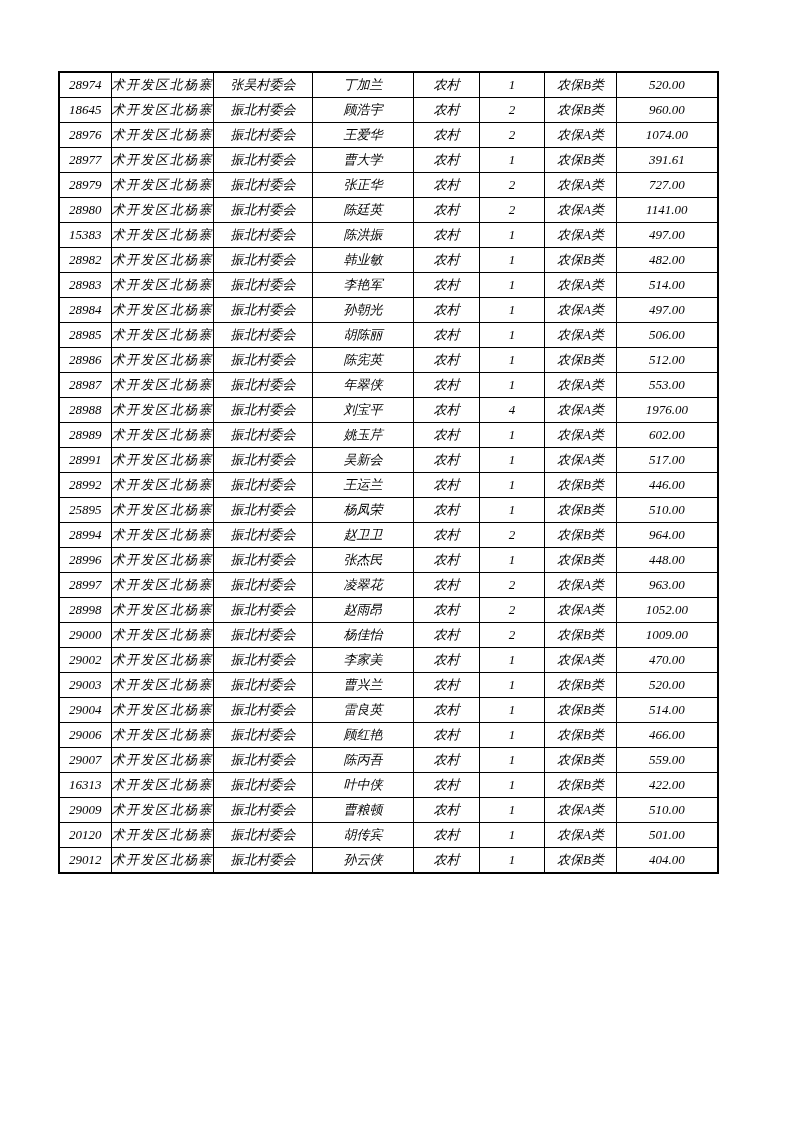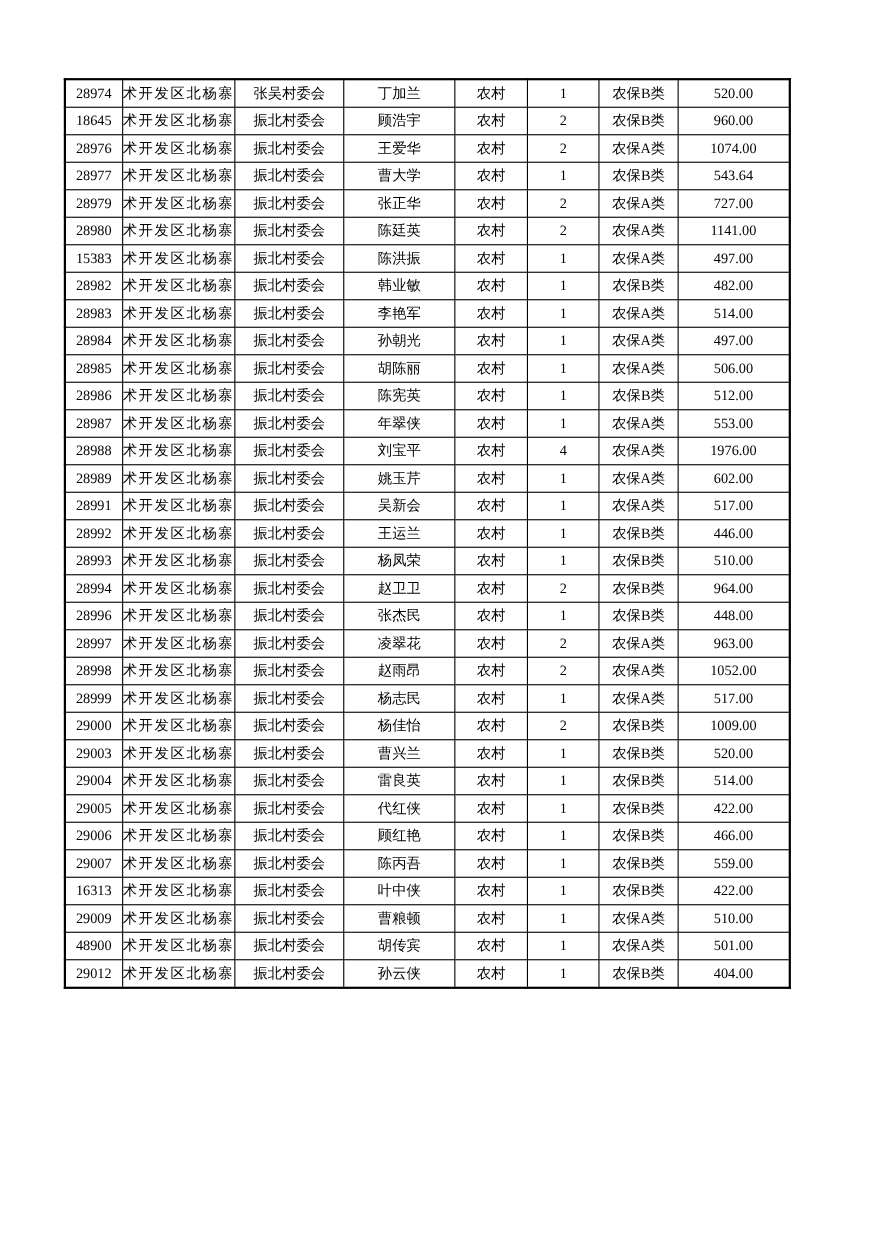--- a/index.html
+++ b/index.html
@@ -4,20 +4,21 @@
 <style>
   html, body { margin: 0; padding: 0; }
   .page {
     position: relative;
     width: 793px;
     height: 1119px;
     background: #ffffff;
     overflow: hidden;
     font-family: "Liberation Serif", "DejaVu Serif", serif;
     color: #000000;
+    font-style: italic;
   }
   table.grid {
     position: absolute;
     left: 58px;
     top: 71px;
     border-collapse: collapse;
     table-layout: fixed;
     border: 2px solid #000;
   }
   table.grid td {
@@ -93,21 +94,21 @@
           <td class="col-amount">1074.00</td>
         </tr>
         <tr>
           <td class="col-id">28977</td>
           <td class="col-district">术开发区北杨寨</td>
           <td class="col-village">振北村委会</td>
           <td class="col-name">曹大学</td>
           <td class="col-type">农村</td>
           <td class="col-count">1</td>
           <td class="col-category">农保B类</td>
-          <td class="col-amount">543.64</td>
+          <td class="col-amount">391.61</td>
         </tr>
         <tr>
           <td class="col-id">28979</td>
           <td class="col-district">术开发区北杨寨</td>
           <td class="col-village">振北村委会</td>
           <td class="col-name">张正华</td>
           <td class="col-type">农村</td>
           <td class="col-count">2</td>
           <td class="col-category">农保A类</td>
           <td class="col-amount">727.00</td>
@@ -226,21 +227,21 @@
           <td class="col-id">28992</td>
           <td class="col-district">术开发区北杨寨</td>
           <td class="col-village">振北村委会</td>
           <td class="col-name">王运兰</td>
           <td class="col-type">农村</td>
           <td class="col-count">1</td>
           <td class="col-category">农保B类</td>
           <td class="col-amount">446.00</td>
         </tr>
         <tr>
-          <td class="col-id">28993</td>
+          <td class="col-id">25895</td>
           <td class="col-district">术开发区北杨寨</td>
           <td class="col-village">振北村委会</td>
           <td class="col-name">杨凤荣</td>
           <td class="col-type">农村</td>
           <td class="col-count">1</td>
           <td class="col-category">农保B类</td>
           <td class="col-amount">510.00</td>
         </tr>
         <tr>
           <td class="col-id">28994</td>
@@ -276,111 +277,101 @@
           <td class="col-id">28998</td>
           <td class="col-district">术开发区北杨寨</td>
           <td class="col-village">振北村委会</td>
           <td class="col-name">赵雨昂</td>
           <td class="col-type">农村</td>
           <td class="col-count">2</td>
           <td class="col-category">农保A类</td>
           <td class="col-amount">1052.00</td>
         </tr>
         <tr>
-          <td class="col-id">28999</td>
-          <td class="col-district">术开发区北杨寨</td>
-          <td class="col-village">振北村委会</td>
-          <td class="col-name">杨志民</td>
-          <td class="col-type">农村</td>
-          <td class="col-count">1</td>
-          <td class="col-category">农保A类</td>
-          <td class="col-amount">517.00</td>
-        </tr>
-        <tr>
           <td class="col-id">29000</td>
           <td class="col-district">术开发区北杨寨</td>
           <td class="col-village">振北村委会</td>
           <td class="col-name">杨佳怡</td>
           <td class="col-type">农村</td>
           <td class="col-count">2</td>
           <td class="col-category">农保B类</td>
           <td class="col-amount">1009.00</td>
         </tr>
         <tr>
+          <td class="col-id">29002</td>
+          <td class="col-district">术开发区北杨寨</td>
+          <td class="col-village">振北村委会</td>
+          <td class="col-name">李家美</td>
+          <td class="col-type">农村</td>
+          <td class="col-count">1</td>
+          <td class="col-category">农保A类</td>
+          <td class="col-amount">470.00</td>
+        </tr>
+        <tr>
           <td class="col-id">29003</td>
           <td class="col-district">术开发区北杨寨</td>
           <td class="col-village">振北村委会</td>
           <td class="col-name">曹兴兰</td>
           <td class="col-type">农村</td>
           <td class="col-count">1</td>
           <td class="col-category">农保B类</td>
           <td class="col-amount">520.00</td>
         </tr>
         <tr>
           <td class="col-id">29004</td>
           <td class="col-district">术开发区北杨寨</td>
           <td class="col-village">振北村委会</td>
           <td class="col-name">雷良英</td>
           <td class="col-type">农村</td>
           <td class="col-count">1</td>
           <td class="col-category">农保B类</td>
           <td class="col-amount">514.00</td>
         </tr>
         <tr>
-          <td class="col-id">29005</td>
-          <td class="col-district">术开发区北杨寨</td>
-          <td class="col-village">振北村委会</td>
-          <td class="col-name">代红侠</td>
+          <td class="col-id">29006</td>
+          <td class="col-district">术开发区北杨寨</td>
+          <td class="col-village">振北村委会</td>
+          <td class="col-name">顾红艳</td>
+          <td class="col-type">农村</td>
+          <td class="col-count">1</td>
+          <td class="col-category">农保B类</td>
+          <td class="col-amount">466.00</td>
+        </tr>
+        <tr>
+          <td class="col-id">29007</td>
+          <td class="col-district">术开发区北杨寨</td>
+          <td class="col-village">振北村委会</td>
+          <td class="col-name">陈丙吾</td>
+          <td class="col-type">农村</td>
+          <td class="col-count">1</td>
+          <td class="col-category">农保B类</td>
+          <td class="col-amount">559.00</td>
+        </tr>
+        <tr>
+          <td class="col-id">16313</td>
+          <td class="col-district">术开发区北杨寨</td>
+          <td class="col-village">振北村委会</td>
+          <td class="col-name">叶中侠</td>
           <td class="col-type">农村</td>
           <td class="col-count">1</td>
           <td class="col-category">农保B类</td>
           <td class="col-amount">422.00</td>
         </tr>
         <tr>
-          <td class="col-id">29006</td>
-          <td class="col-district">术开发区北杨寨</td>
-          <td class="col-village">振北村委会</td>
-          <td class="col-name">顾红艳</td>
-          <td class="col-type">农村</td>
-          <td class="col-count">1</td>
-          <td class="col-category">农保B类</td>
-          <td class="col-amount">466.00</td>
-        </tr>
-        <tr>
-          <td class="col-id">29007</td>
-          <td class="col-district">术开发区北杨寨</td>
-          <td class="col-village">振北村委会</td>
-          <td class="col-name">陈丙吾</td>
-          <td class="col-type">农村</td>
-          <td class="col-count">1</td>
-          <td class="col-category">农保B类</td>
-          <td class="col-amount">559.00</td>
-        </tr>
-        <tr>
-          <td class="col-id">16313</td>
-          <td class="col-district">术开发区北杨寨</td>
-          <td class="col-village">振北村委会</td>
-          <td class="col-name">叶中侠</td>
-          <td class="col-type">农村</td>
-          <td class="col-count">1</td>
-          <td class="col-category">农保B类</td>
-          <td class="col-amount">422.00</td>
-        </tr>
-        <tr>
           <td class="col-id">29009</td>
           <td class="col-district">术开发区北杨寨</td>
           <td class="col-village">振北村委会</td>
           <td class="col-name">曹粮顿</td>
           <td class="col-type">农村</td>
           <td class="col-count">1</td>
           <td class="col-category">农保A类</td>
           <td class="col-amount">510.00</td>
         </tr>
         <tr>
-          <td class="col-id">48900</td>
+          <td class="col-id">20120</td>
           <td class="col-district">术开发区北杨寨</td>
           <td class="col-village">振北村委会</td>
           <td class="col-name">胡传宾</td>
           <td class="col-type">农村</td>
           <td class="col-count">1</td>
           <td class="col-category">农保A类</td>
           <td class="col-amount">501.00</td>
         </tr>
         <tr>
           <td class="col-id">29012</td>

